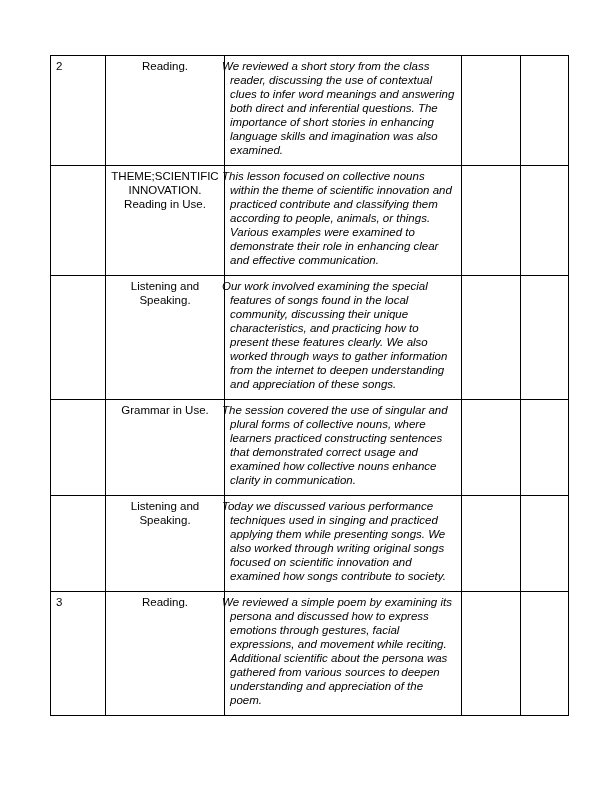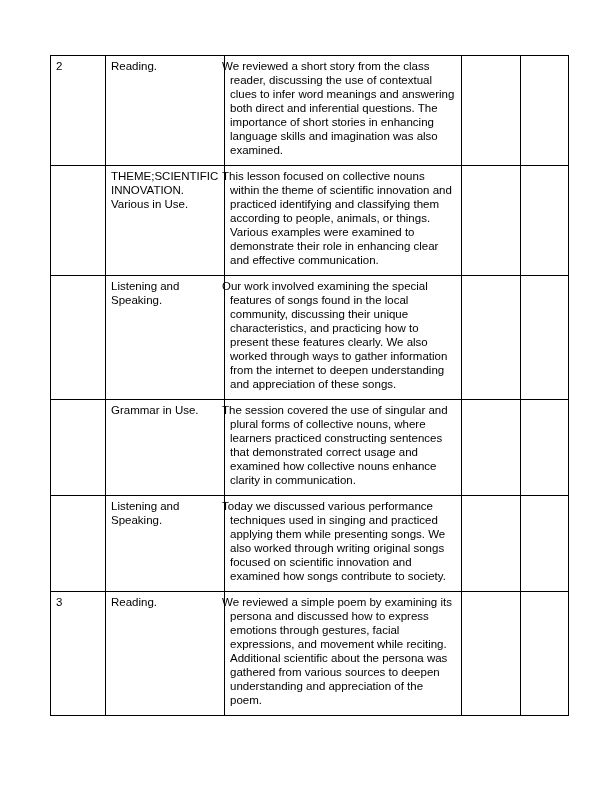--- a/index.html
+++ b/index.html
@@ -32,29 +32,31 @@
     padding: 3px 5px 8px 5px;
     word-wrap: break-word;
   }
   td.week-cell {
     padding-top: 17px;
     padding-left: 3px;
   }
   td.topic-cell {
     white-space: pre-line;
     padding-top: 4px;
+    text-align: center;
   }
   td.desc-cell {
     padding-left: 13px;
     padding-right: 8px;
     padding-top: 4px;
   }
   td.desc-cell .desc-text {
     display: block;
     text-indent: -8px;
+    font-style: italic;
   }
   td.empty-cell {
     background: #ffffff;
   }
 </style>
 </head>
 <body>
 
 <div class="page">
   <table class="lesson-table">
@@ -71,23 +73,23 @@
         <td class="topic-cell">Reading.</td>
         <td class="desc-cell">
             <span class="desc-text">We reviewed a short story from the class reader, discussing the use of contextual clues to infer word meanings and answering both direct and inferential questions. The importance of short stories in enhancing language skills and imagination was also examined.</span>
           </td>
         <td class="empty-cell"></td>
         <td class="empty-cell"></td>
       </tr>
       <tr>
         <td class="week-cell"></td>
         <td class="topic-cell">THEME;SCIENTIFIC INNOVATION.
-Various in Use.</td>
+Reading in Use.</td>
         <td class="desc-cell">
-            <span class="desc-text">This lesson focused on collective nouns within the theme of scientific innovation and practiced identifying and classifying them according to people, animals, or things. Various examples were examined to demonstrate their role in enhancing clear and effective communication.</span>
+            <span class="desc-text">This lesson focused on collective nouns within the theme of scientific innovation and practiced contribute and classifying them according to people, animals, or things. Various examples were examined to demonstrate their role in enhancing clear and effective communication.</span>
           </td>
         <td class="empty-cell"></td>
         <td class="empty-cell"></td>
       </tr>
       <tr>
         <td class="week-cell"></td>
         <td class="topic-cell">Listening and Speaking.</td>
         <td class="desc-cell">
             <span class="desc-text">Our work involved examining the special features of songs found in the local community, discussing their unique characteristics, and practicing how to present these features clearly. We also worked through ways to gather information from the internet to deepen understanding and appreciation of these songs.</span>
           </td>

